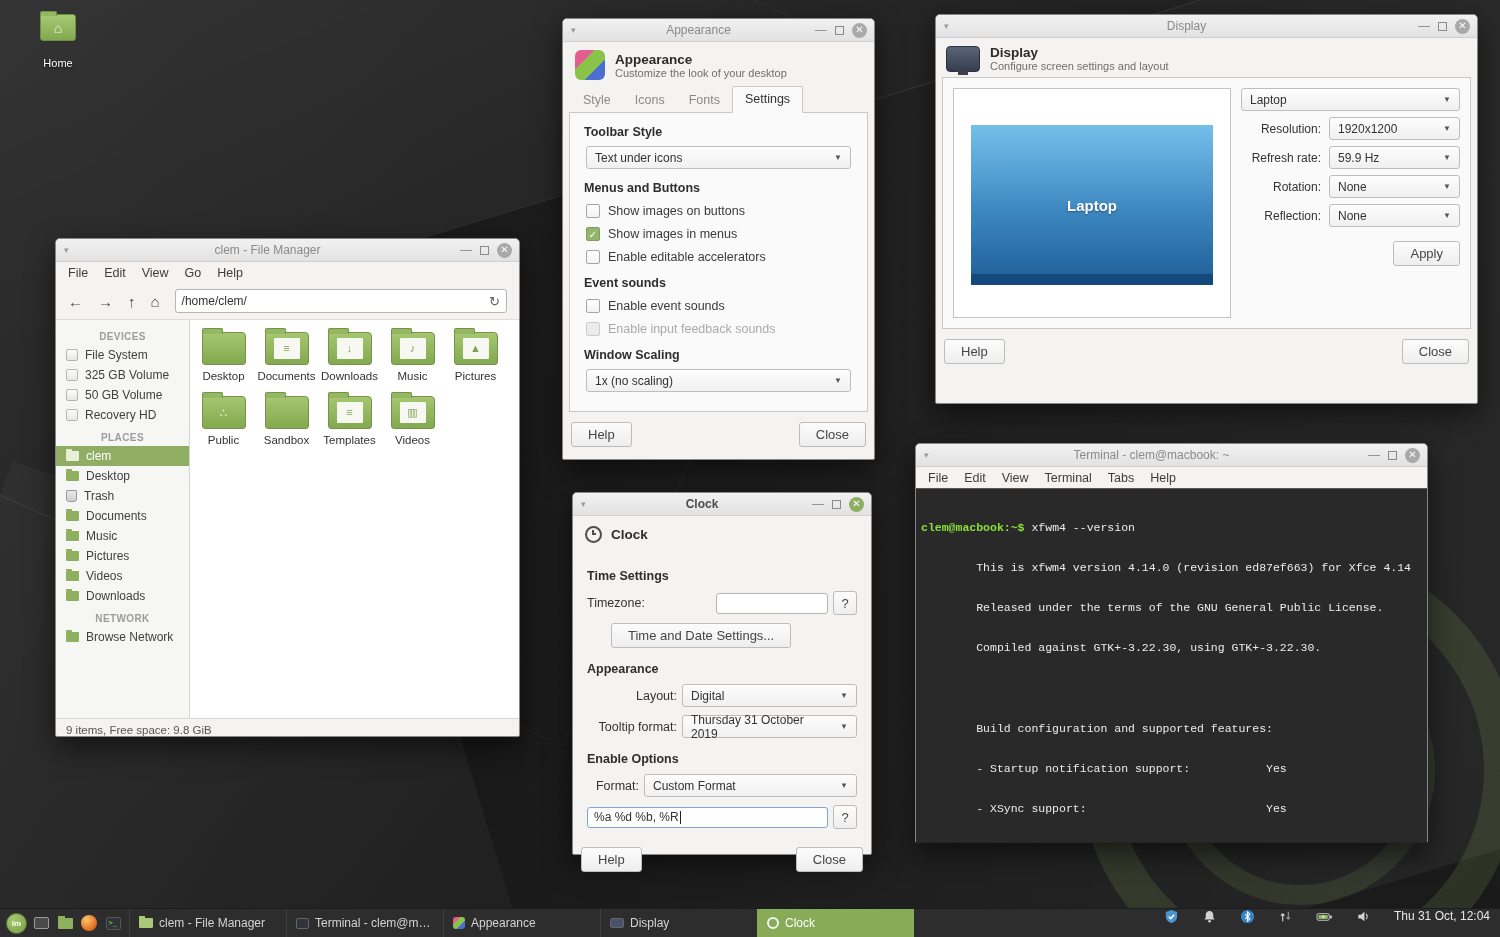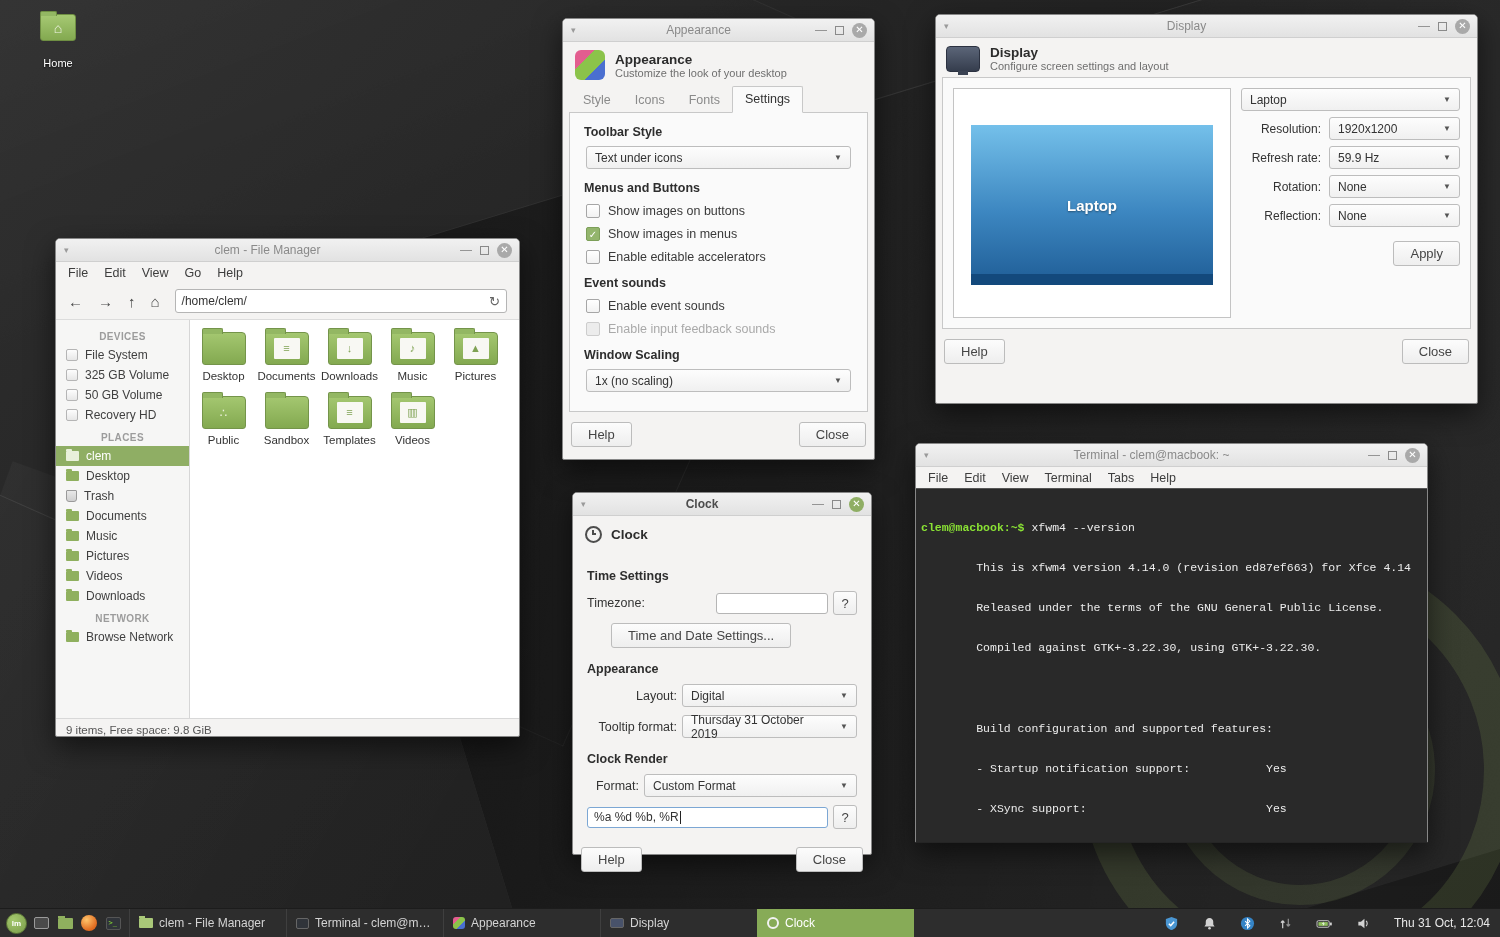--- a/index.html
+++ b/index.html
@@ -189,21 +189,21 @@
   .wbtn .wlbl { white-space:nowrap; overflow:hidden; text-overflow:ellipsis; }
   .wbtn.active { background:#87ab57; color:#fff; border-left-color:#87ab57; }
   .wicon { flex:none; }
   .wi-folder { width:14px; height:10px; background:#a9c878; border-radius:1px; position:relative; }
   .wi-folder::before { content:""; position:absolute; top:-2px; left:0; width:6px; height:2px; background:#a9c878; }
   .wi-term { width:13px; height:11px; background:#30343a; border:1px solid #666; border-radius:2px; }
   .wi-ap { width:12px; height:12px; border-radius:3px;
       background:linear-gradient(135deg,#e35d8f 0 33%,#8bc34a 33% 66%,#4a6fd0 66% 100%); }
   .wi-dp { width:14px; height:10px; background:#48526a; border:1px solid #666; border-radius:2px; }
   .wi-ck { width:12px; height:12px; border:2px solid #f2f2f2; border-radius:50%; }
-  .tray { margin-left:auto; display:flex; align-items:center; gap:23px; padding:0 10px; }
+  .tray { margin-left:auto; display:flex; align-items:flex-start; gap:23px; padding:0 10px; }
   .tray svg { display:block; }
   .tray .tclock { color:#e8e8e8; font-size:12px; white-space:nowrap; }
 </style>
 </head>
 <body>
 
 <div class="bgshape" id="bg1"></div>
 <div class="bgshape" id="bg2"></div>
 <div class="bgshape" id="bg5"></div>
 <div class="bgshape" id="bg3"></div>
@@ -525,21 +525,21 @@
           <span class="caret">▼</span>
         </div>
     </div>
     <div class="row">
       <span class="flab" style="width:90px;text-align:right">Tooltip format:</span>
       <div class="combo" style="flex:1">
           <span>Thursday 31 October 2019</span>
           <span class="caret">▼</span>
         </div>
     </div>
-    <div class="sechead">Clock Render</div>
+    <div class="sechead">Enable Options</div>
     <div class="row">
       <span class="flab" style="width:52px;text-align:right">Format:</span>
       <div class="combo" style="flex:1">
           <span>Custom Format</span>
           <span class="caret">▼</span>
         </div>
     </div>
     <div class="row">
       <div class="entry" style="flex:1;border-color:#7ca7d4">
         <span>%a %d %b, %R</span>

